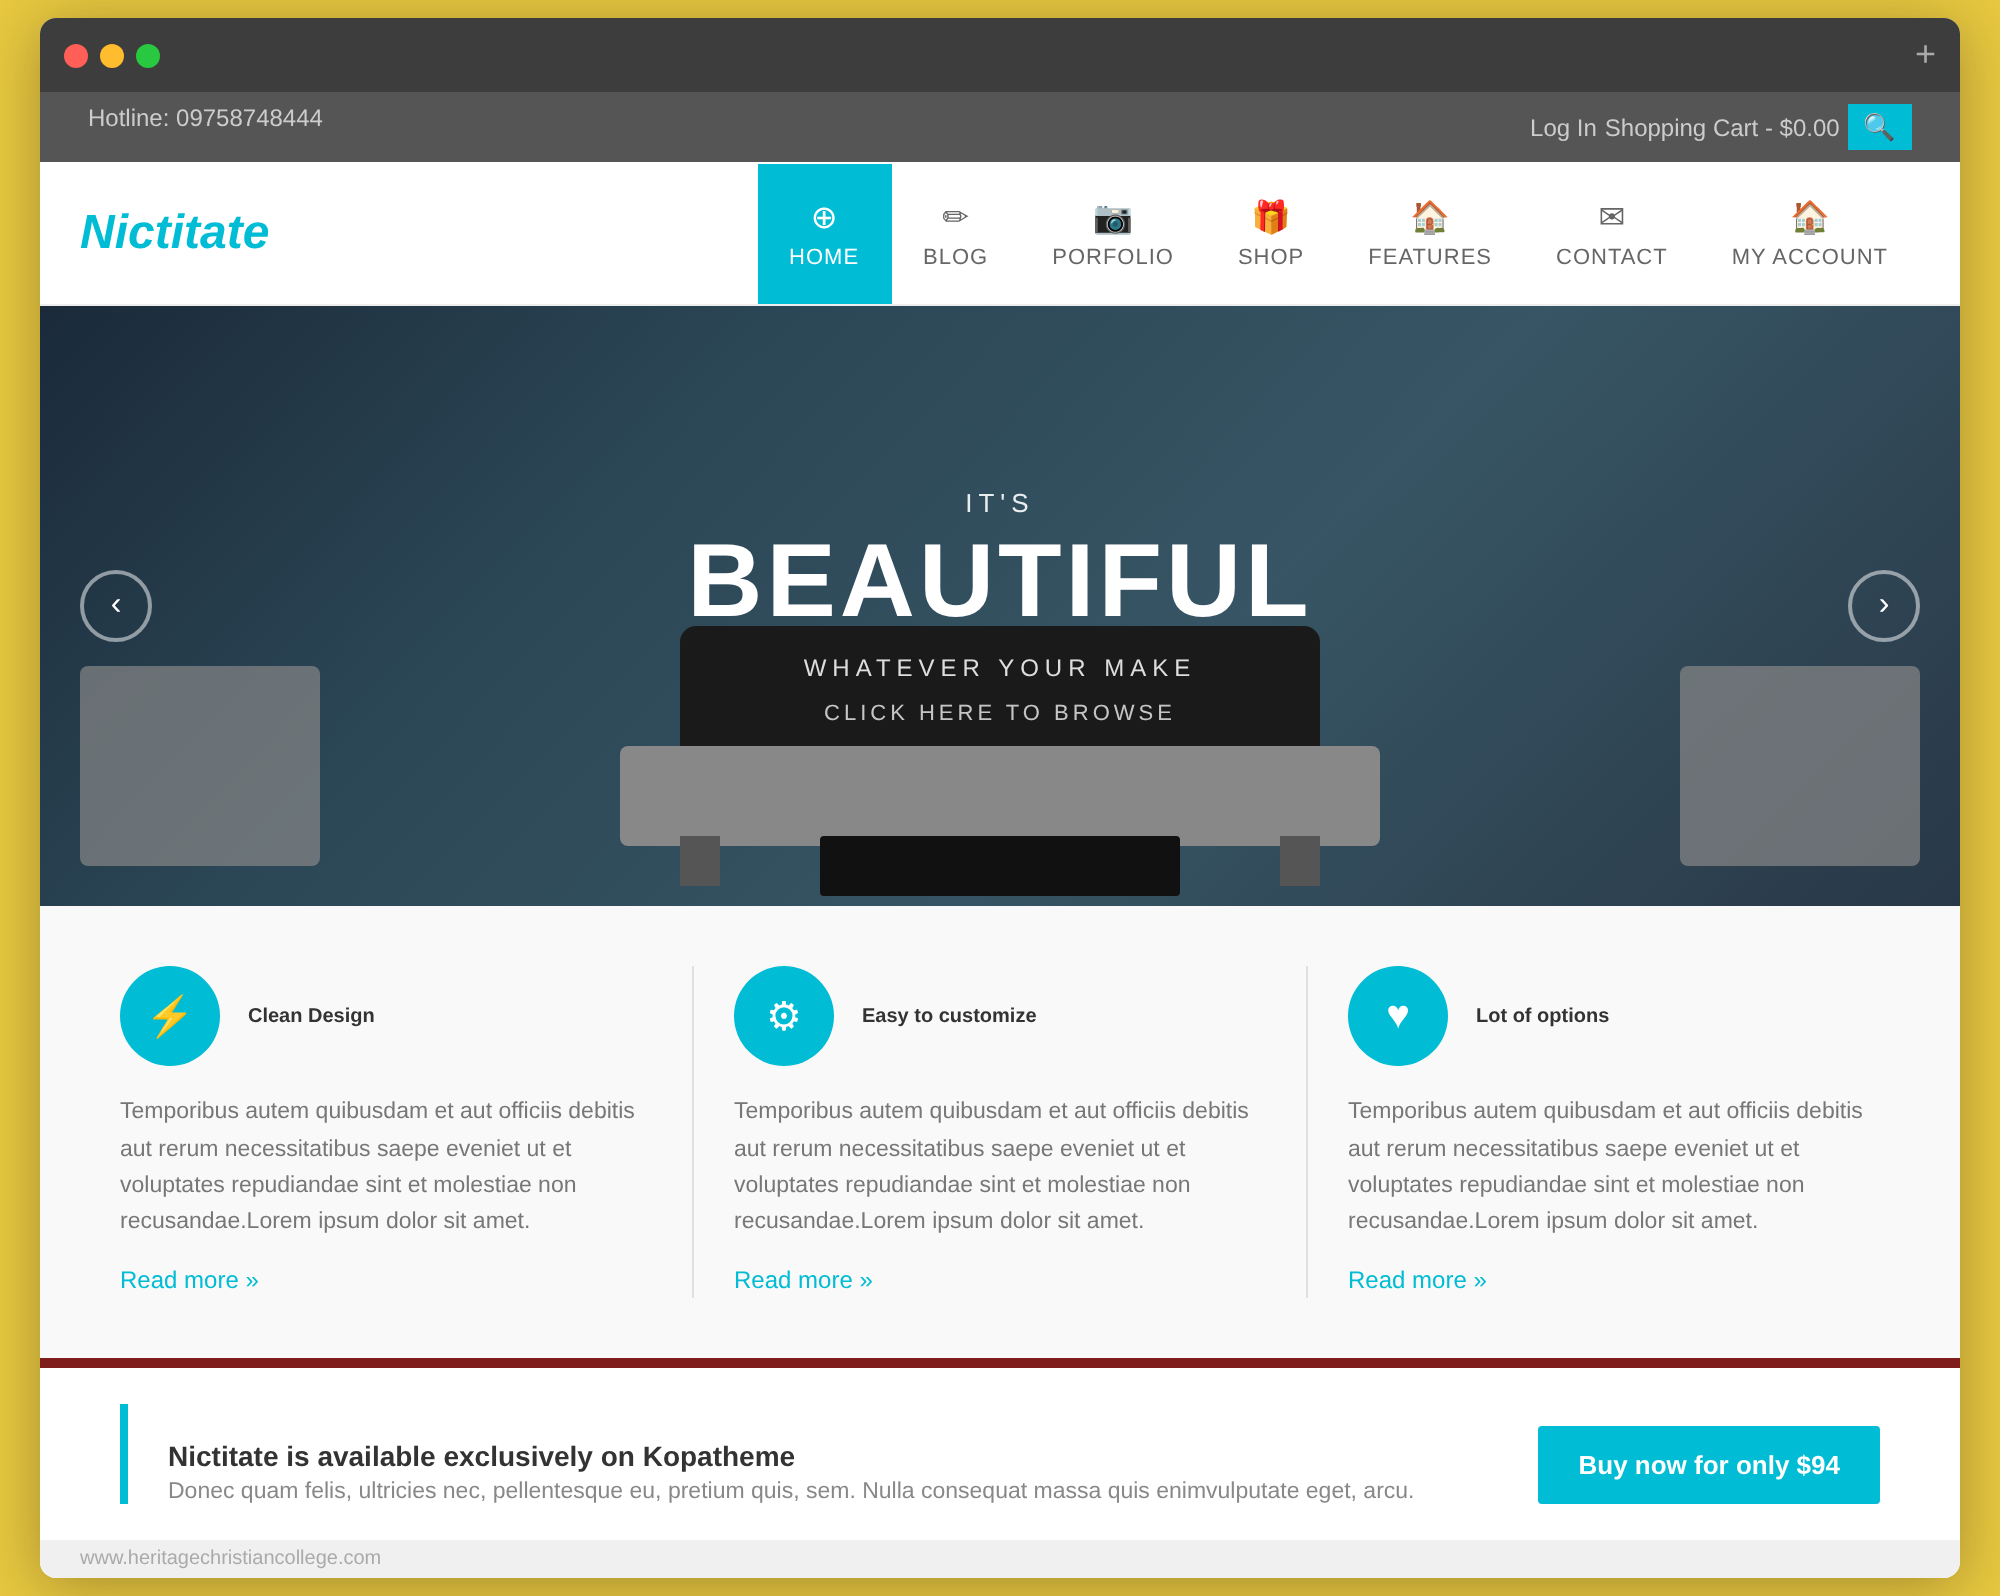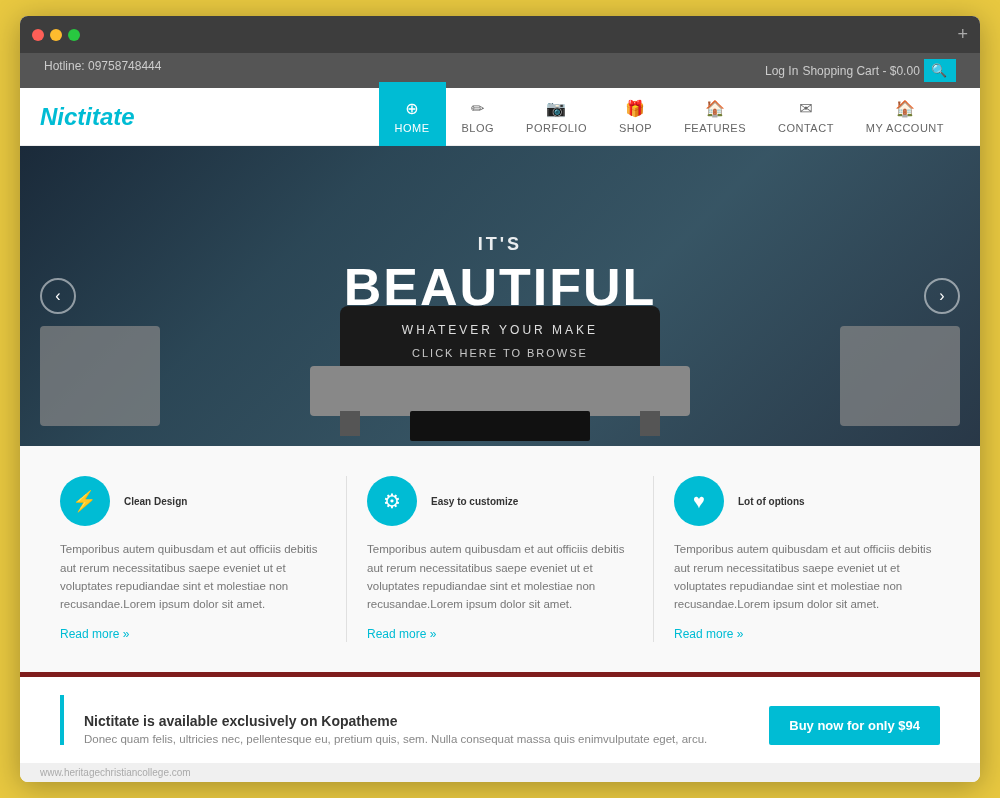--- a/index.html
+++ b/index.html
@@ -65,21 +65,21 @@
       font-size: 13px;
     }
 
     
     .nav {
       background: #fff;
       display: flex;
       align-items: center;
       padding: 0 20px;
       border-bottom: 1px solid #eee;
-      height: 58px;
+      height: 72px;
     }
     .nav-logo {
       color: #00bcd4;
       font-size: 24px;
       font-weight: bold;
       margin-right: auto;
       font-style: italic;
     }
     .nav-items {
       display: flex;
@@ -201,25 +201,24 @@
       border-radius: 4px;
       opacity: 0.7;
     }
     .hero-text {
       position: relative;
       z-index: 2;
       text-align: center;
       color: white;
     }
     .hero-subtitle {
-      font-size: 18px;
+      font-size: 13px;
       letter-spacing: 3px;
       margin-bottom: 6px;
       opacity: 0.9;
-      font-weight: bold;
     }
     .hero-title {
       font-size: 52px;
       font-weight: 900;
       letter-spacing: 2px;
       line-height: 1;
       margin-bottom: 10px;
     }
     .hero-desc {
       font-size: 12px;

